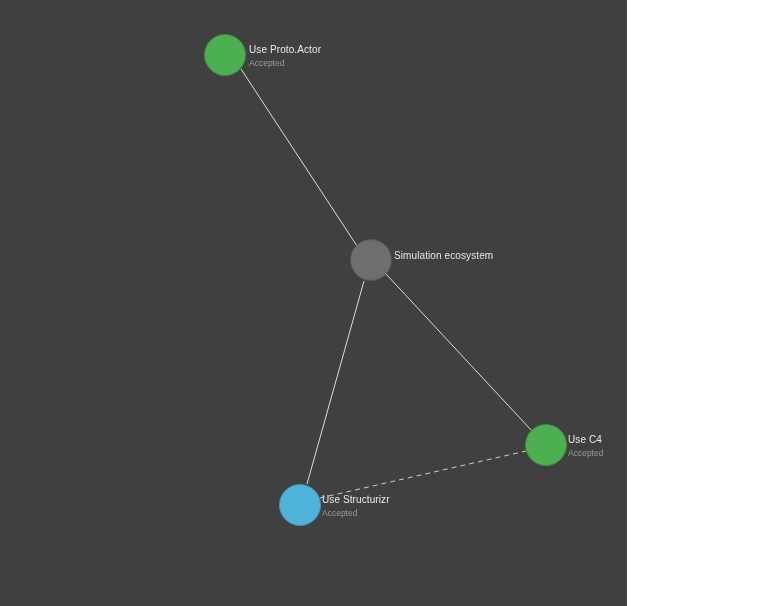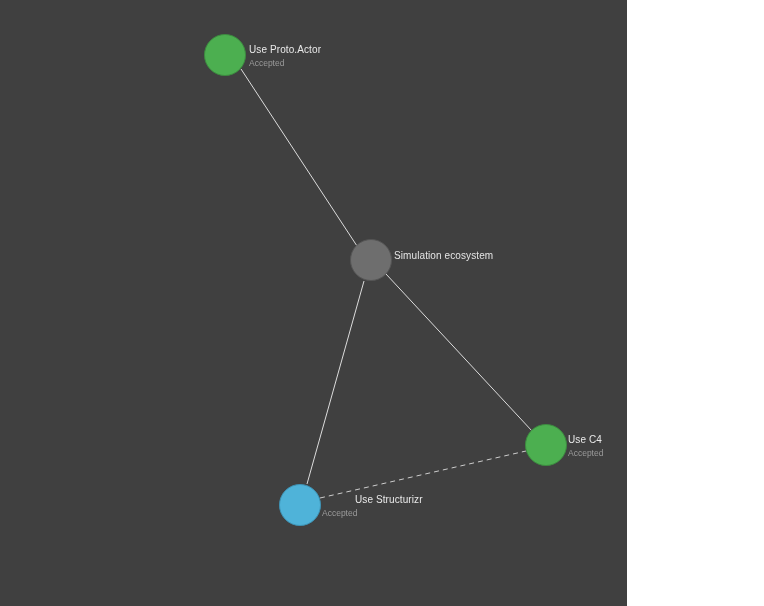--- a/index.html
+++ b/index.html
@@ -73,17 +73,17 @@
       <div class="node-labels" style="left: 394px; top: 249px;">
         <span class="node-title" style="color: rgb(228, 228, 228);">Simulation ecosystem</span>
       </div>
       <div class="node-circle" style="left: 525px; top: 424px; width: 42px; height: 42px; background: rgb(76, 175, 80); border: 1px solid rgb(61, 139, 64);"></div>
       <div class="node-labels" style="left: 568px; top: 433px;">
         <span class="node-title" style="color: rgb(233, 233, 233);">Use C4</span>
         <span class="node-subtitle">Accepted</span>
       </div>
       <div class="node-circle" style="left: 279px; top: 484px; width: 42px; height: 42px; background: rgb(79, 179, 217); border: 1px solid rgb(62, 147, 181);"></div>
       <div class="node-labels" style="left: 322px; top: 493px;">
-        <span class="node-title" style="color: rgb(233, 233, 233); padding-left: 33px;">Use Structurizr</span>
+        <span class="node-title" style="color: rgb(233, 233, 233);">Use Structurizr</span>
         <span class="node-subtitle">Accepted</span>
       </div>
     </div>
 </div>
 
 </body></html>

